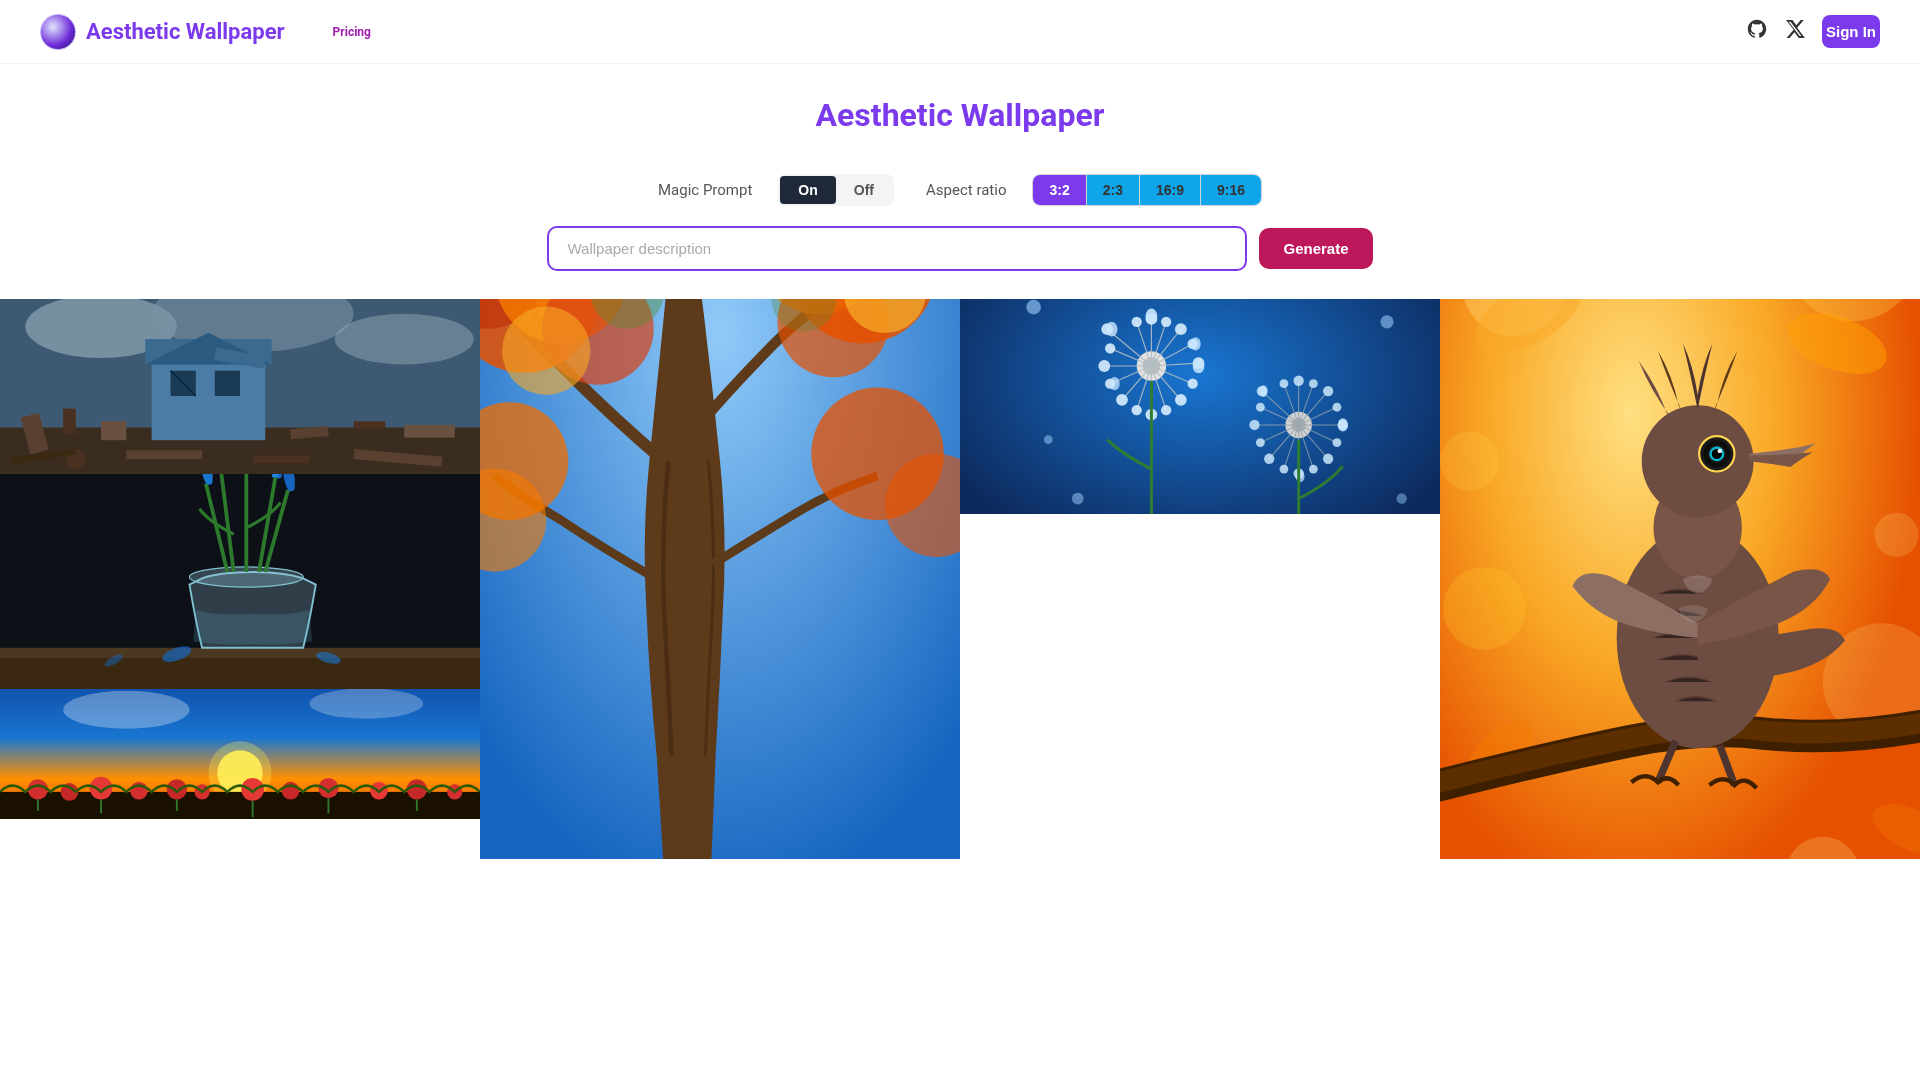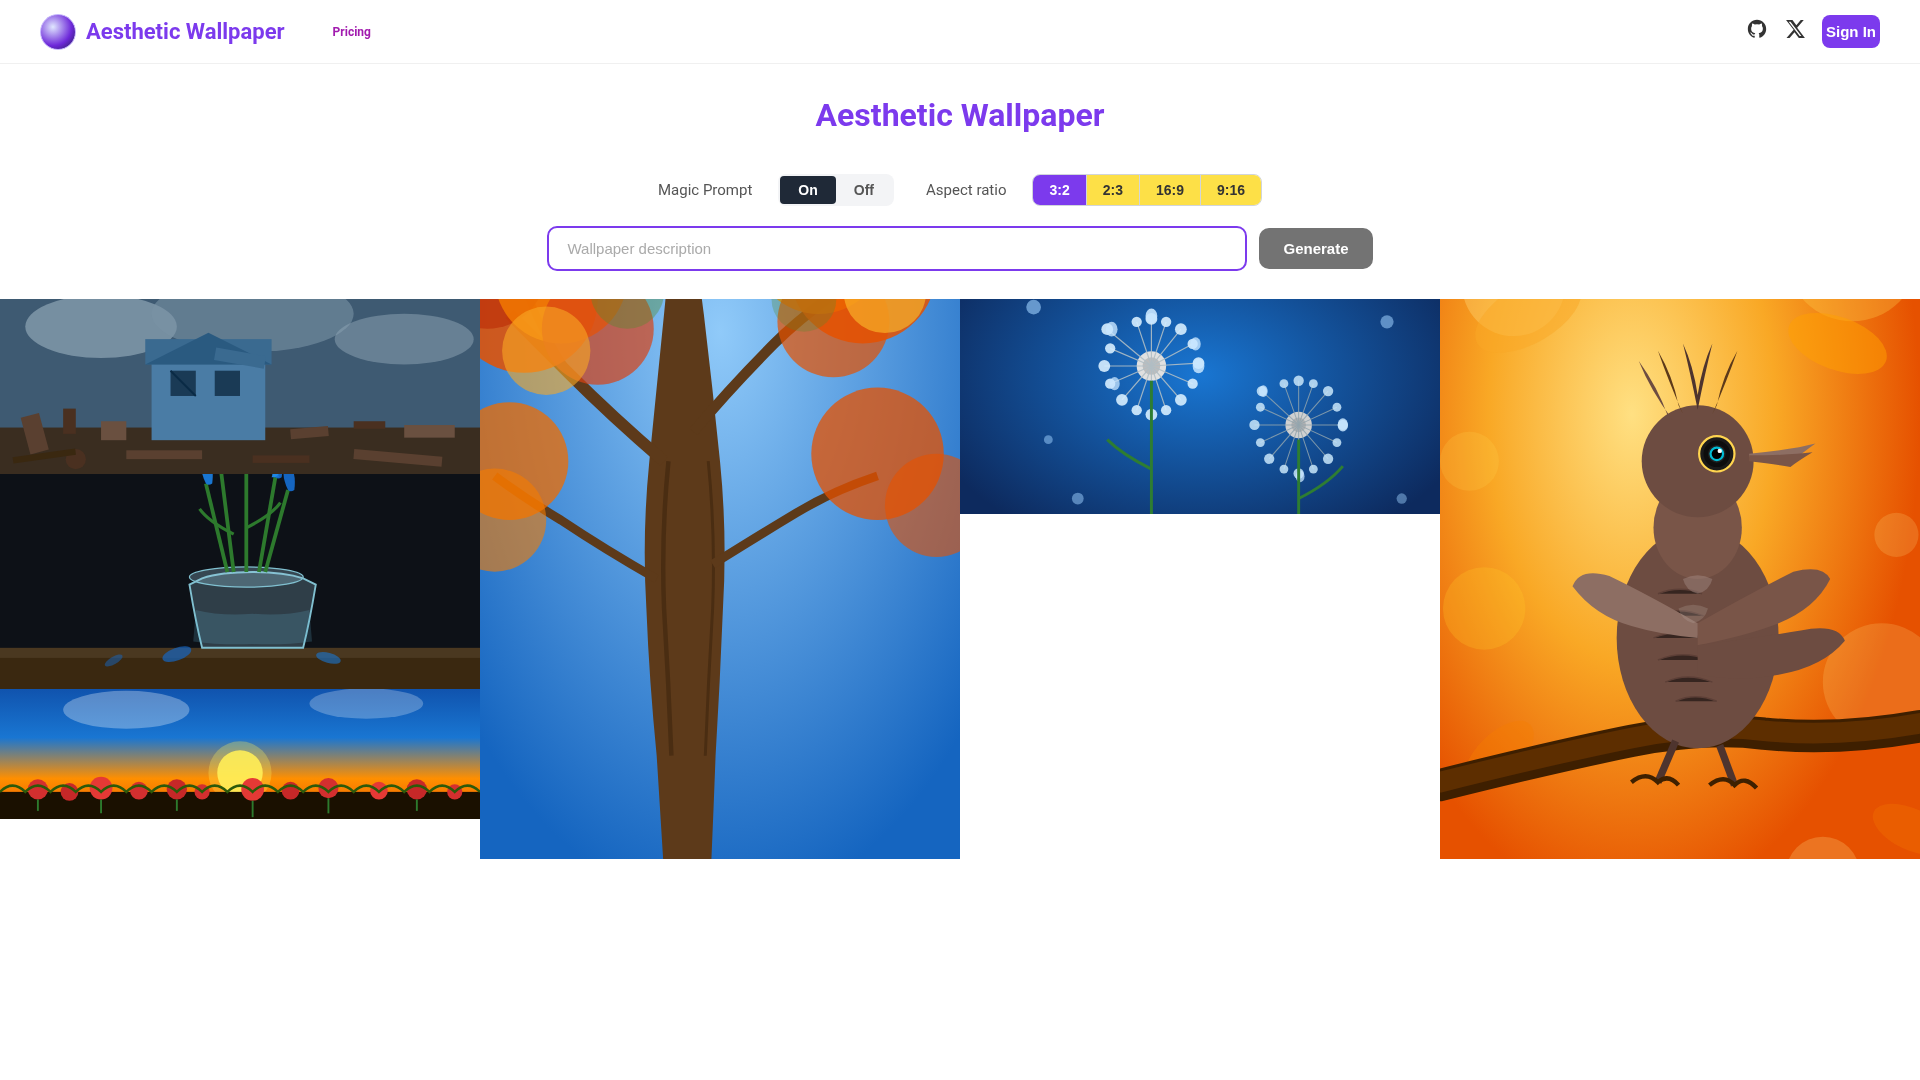--- a/index.html
+++ b/index.html
@@ -115,21 +115,21 @@
     .aspect-group {
       display: flex;
       border: 1.5px solid #d1d5db;
       border-radius: 8px;
       overflow: hidden;
     }
     .aspect-btn {
       padding: 7px 16px;
       border: none;
       border-right: 1.5px solid #d1d5db;
-      background: #fde047;
+      background: #0ea5e9;
       font-size: 14px;
       font-weight: 600;
       cursor: pointer;
       color: #333;
     }
     .aspect-btn:last-child { border-right: none; }
     .aspect-btn.active {
       background: #7c3aed;
       color: #fff;
     }
@@ -147,21 +147,21 @@
       max-width: 90vw;
       padding: 12px 18px;
       border: 2px solid #7c3aed;
       border-radius: 10px;
       font-size: 15px;
       outline: none;
       color: #333;
     }
     .search-input::placeholder { color: #aaa; }
     .generate-btn {
-      background: #737373;
+      background: #be185d;
       color: #fff;
       border: none;
       border-radius: 10px;
       padding: 12px 24px;
       font-size: 15px;
       font-weight: 600;
       cursor: pointer;
       white-space: nowrap;
     }
 

